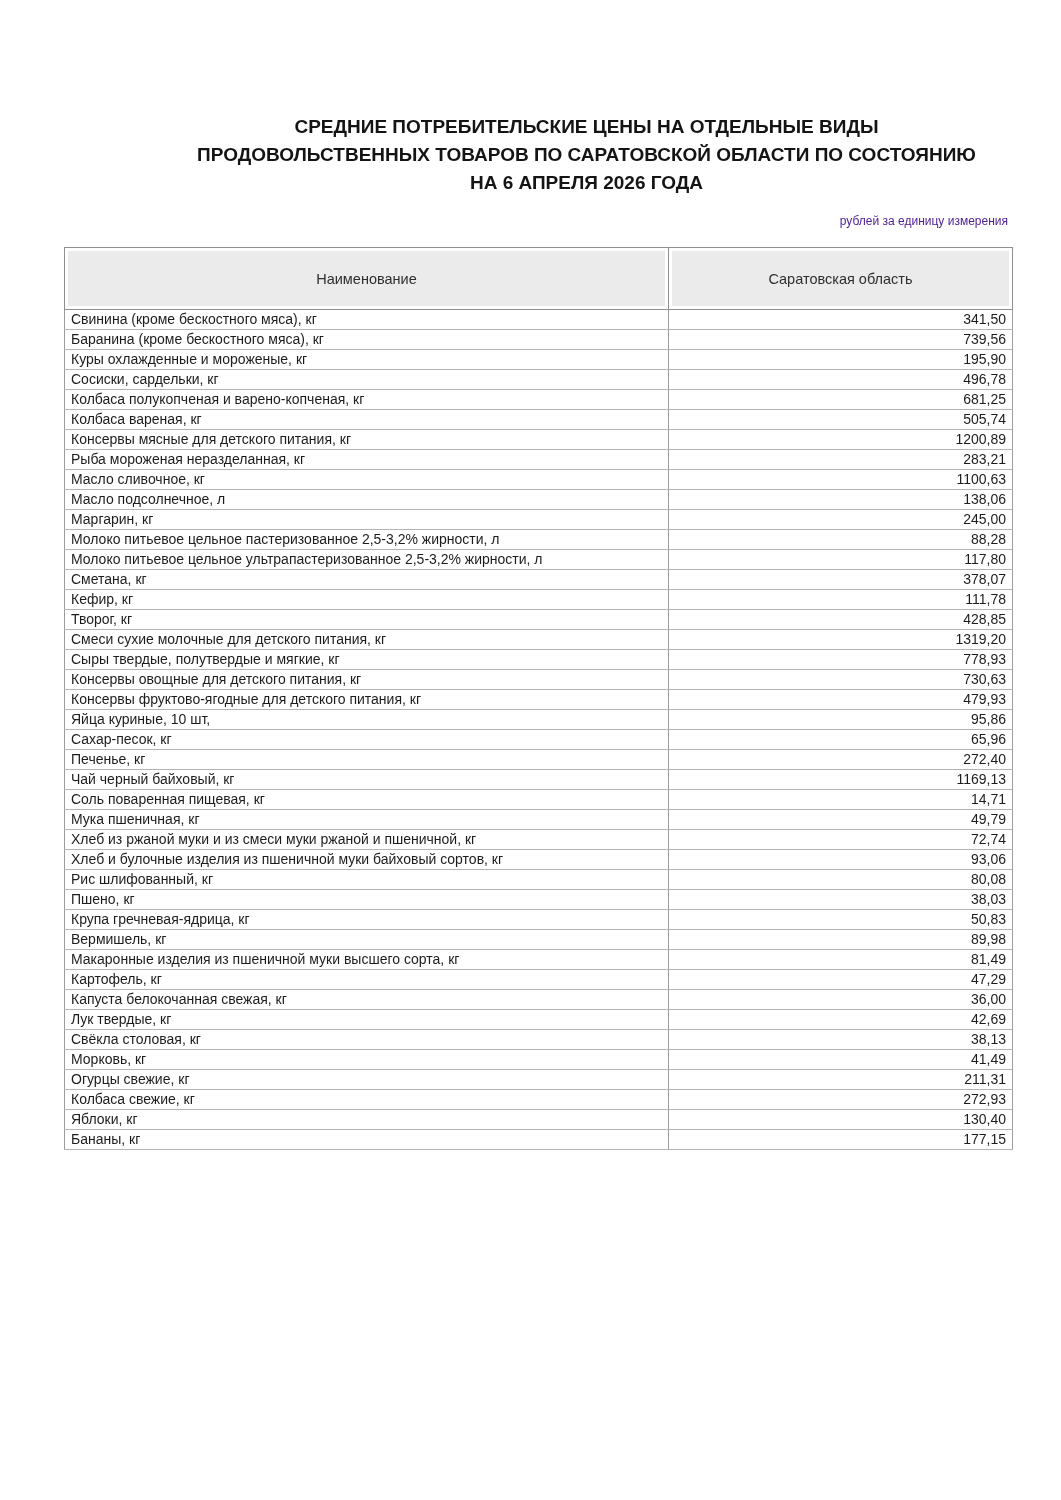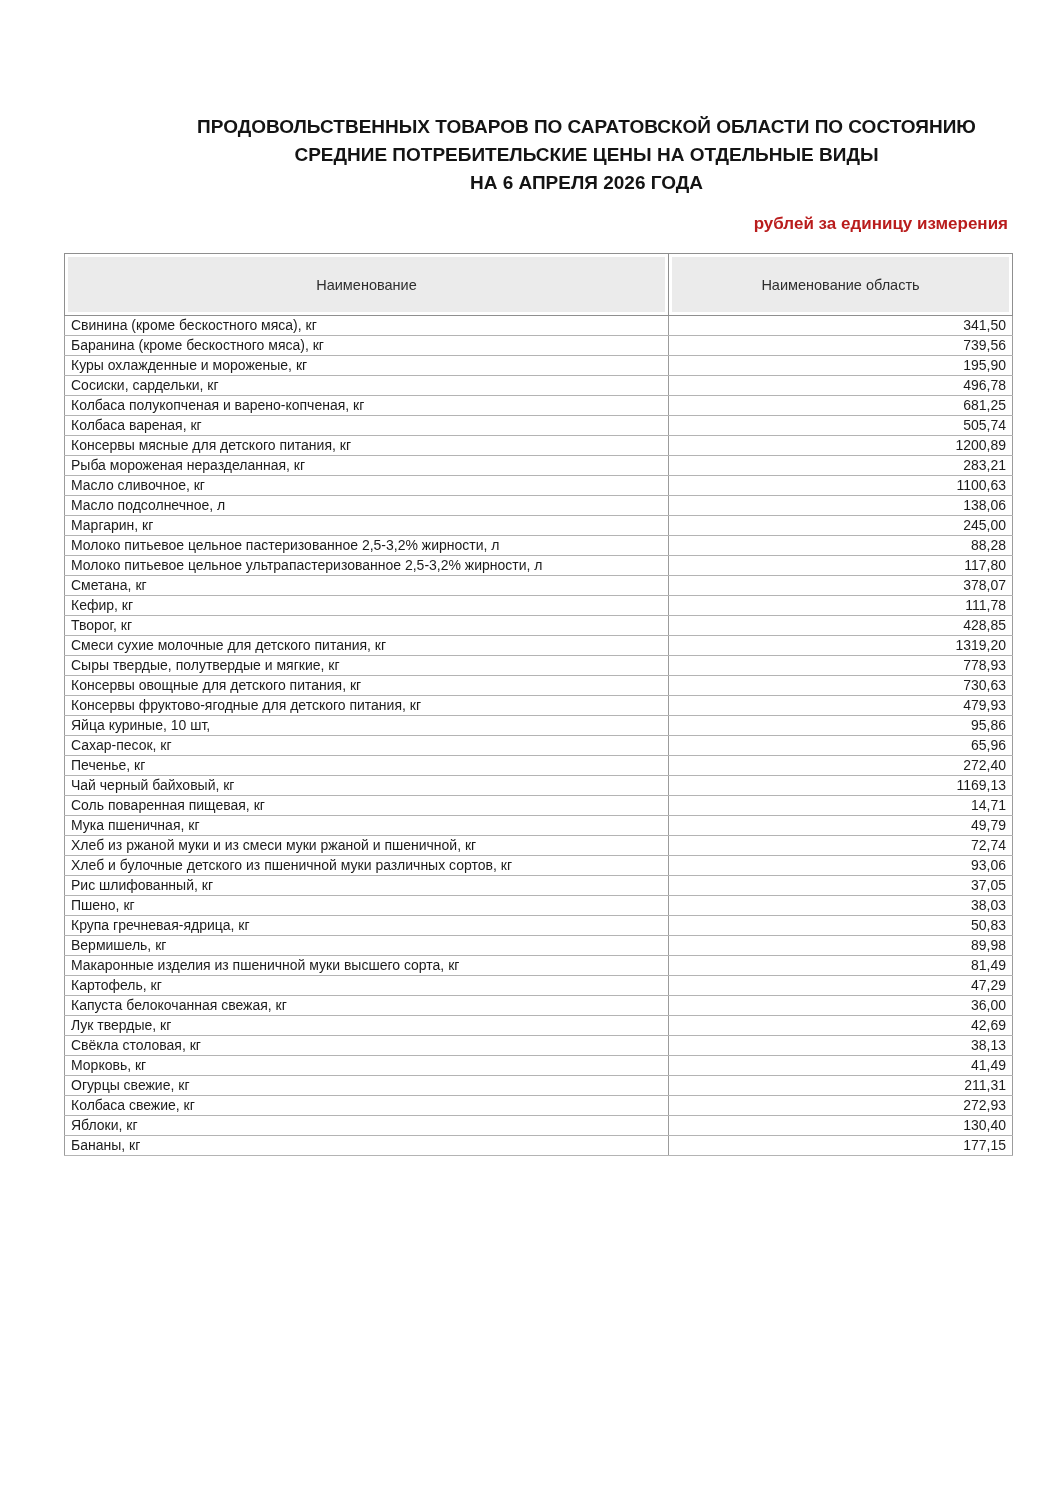--- a/index.html
+++ b/index.html
@@ -19,23 +19,22 @@
     margin: 113px 56px 0 168px;
     text-align: center;
     font-size: 19px;
     line-height: 28px;
     font-weight: 700;
     color: #141414;
   }
   .unit-note {
     margin: 17px 53px 0 0;
     text-align: right;
-    font-size: 17px;
-    color: #b91c1c;
-    font-weight: bold;
+    font-size: 12px;
+    color: #4c1d95;
   }
   table.price-table {
     margin: 19px 0 0 64px;
     width: 948px;
     border-collapse: collapse;
     table-layout: fixed;
     font-size: 14px;
   }
   table.price-table col.c-name  { width: 604px; }
   table.price-table col.c-value { width: 344px; }
@@ -63,36 +62,36 @@
     vertical-align: middle;
   }
   table.price-table { border: 1px solid #8f8f8f; }
   table.price-table td.name-cell  { text-align: left; }
   table.price-table td.value-cell { text-align: right; }
 </style>
 </head>
 <body>
 
 <div class="title-block">
+  <div>СРЕДНИЕ ПОТРЕБИТЕЛЬСКИЕ ЦЕНЫ НА ОТДЕЛЬНЫЕ ВИДЫ</div>
   <div>ПРОДОВОЛЬСТВЕННЫХ ТОВАРОВ ПО САРАТОВСКОЙ ОБЛАСТИ ПО СОСТОЯНИЮ</div>
-  <div>СРЕДНИЕ ПОТРЕБИТЕЛЬСКИЕ ЦЕНЫ НА ОТДЕЛЬНЫЕ ВИДЫ</div>
   <div>НА 6 АПРЕЛЯ 2026 ГОДА</div>
 </div>
 
 <div class="unit-note">рублей за единицу измерения</div>
 
 <table class="price-table">
   <colgroup>
     <col class="c-name">
     <col class="c-value">
   </colgroup>
   <thead>
     <tr>
       <th>Наименование</th>
-      <th>Наименование область</th>
+      <th>Саратовская область</th>
     </tr>
   </thead>
   <tbody>
       <tr>
         <td class="name-cell">Свинина (кроме бескостного мяса), кг</td>
         <td class="value-cell">341,50</td>
       </tr>
       <tr>
         <td class="name-cell">Баранина (кроме бескостного мяса), кг</td>
         <td class="value-cell">739,56</td>
@@ -191,26 +190,26 @@
       </tr>
       <tr>
         <td class="name-cell">Мука пшеничная, кг</td>
         <td class="value-cell">49,79</td>
       </tr>
       <tr>
         <td class="name-cell">Хлеб из ржаной муки и из смеси муки ржаной и пшеничной, кг</td>
         <td class="value-cell">72,74</td>
       </tr>
       <tr>
-        <td class="name-cell">Хлеб и булочные детского из пшеничной муки различных сортов, кг</td>
+        <td class="name-cell">Хлеб и булочные изделия из пшеничной муки байховый сортов, кг</td>
         <td class="value-cell">93,06</td>
       </tr>
       <tr>
         <td class="name-cell">Рис шлифованный, кг</td>
-        <td class="value-cell">37,05</td>
+        <td class="value-cell">80,08</td>
       </tr>
       <tr>
         <td class="name-cell">Пшено, кг</td>
         <td class="value-cell">38,03</td>
       </tr>
       <tr>
         <td class="name-cell">Крупа гречневая-ядрица, кг</td>
         <td class="value-cell">50,83</td>
       </tr>
       <tr>

